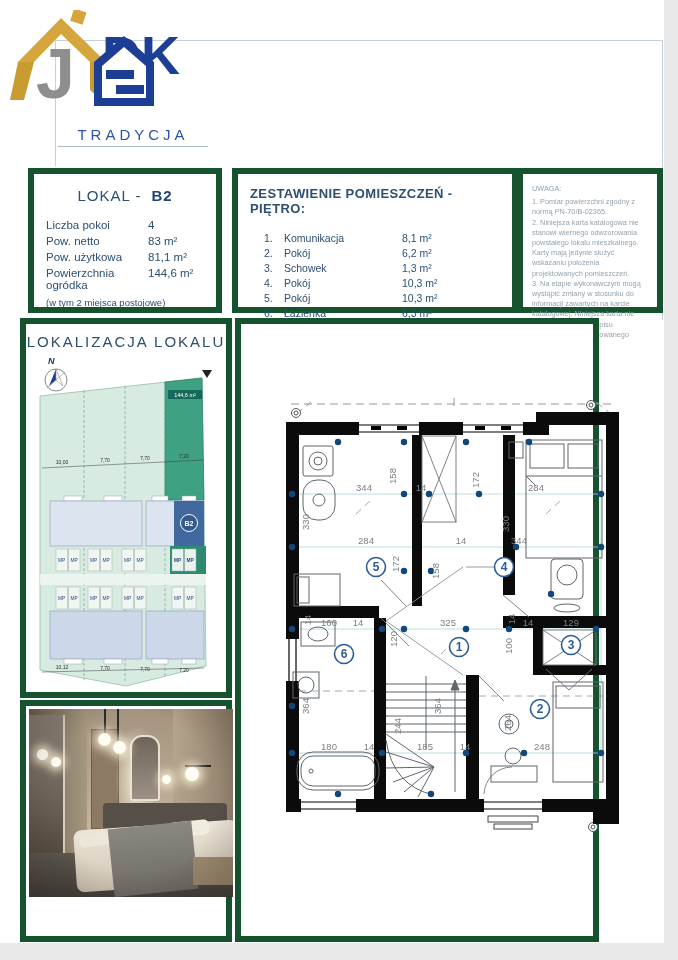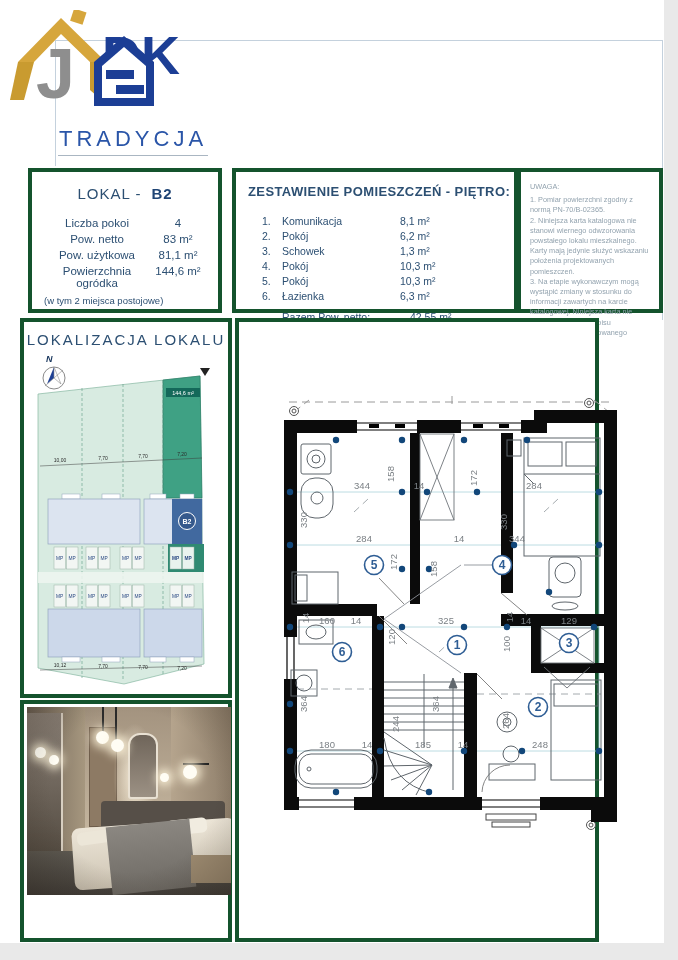--- a/index.html
+++ b/index.html
@@ -1,32 +1,32 @@
 <!DOCTYPE html>
 <html><head>
 <meta charset="utf-8">
 <style>
   html,body{margin:0;padding:0;width:678px;height:960px;overflow:hidden;background:#e9e9e9;
             font-family:"Liberation Sans",sans-serif;}
   .page{position:absolute;left:0;top:0;width:664px;height:943px;background:#ffffff;}
   .hline,.vline{position:absolute;background:#c4d1dd;}
-  .panel{position:absolute;background:#fff;border:4px solid #14532d;box-sizing:border-box;}
+  .panel{position:absolute;background:#fff;border:6px solid #14532d;box-sizing:border-box;}
 
   
   .logo{position:absolute;left:6px;top:10px;width:256px;height:150px;}
   .logo .nier{position:absolute;left:0px;top:92px;width:256px;font-size:21px;font-weight:bold;
               letter-spacing:2px;color:#9a9a9a;}
-  .logo .trad{position:absolute;left:52px;top:116px;width:150px;text-align:center;font-size:22px;
+  .logo .trad{position:absolute;left:52px;top:116px;width:150px;text-align:center;font-size:15px;
               color:#2a55a8;letter-spacing:4px;border-bottom:1px solid #aab6c2;padding-bottom:3px;}
 
   
   .lok-title{text-align:center;margin-top:13px;font-size:15px;color:#2c4f72;letter-spacing:1px;}
   .lok-title b{margin-left:10px;color:#1f4474;}
   .lok-rows{margin-top:15px;padding:0 12px;}
-  .lok-row{display:flex;font-size:11.5px;color:#2c4f72;margin-bottom:4px;text-align:center;}
+  .lok-row{display:flex;font-size:11.5px;color:#2c4f72;margin-bottom:4px;}
   .lok-row .lab{flex:1;}
   .lok-row .val{width:56px;}
   .lok-note{padding:2px 12px;font-size:9.5px;color:#2c4f72;}
 
   
   .z-title{font-size:13px;font-weight:bold;color:#2c4f72;letter-spacing:.4px;margin:12px 0 16px 12px;}
   .z-row{display:flex;font-size:10.5px;color:#2c4f72;margin:0 0 3px 26px;}
   .z-row .no{width:20px;}
   .z-row .nm{width:118px;}
   .z-row .ar{flex:1;}

